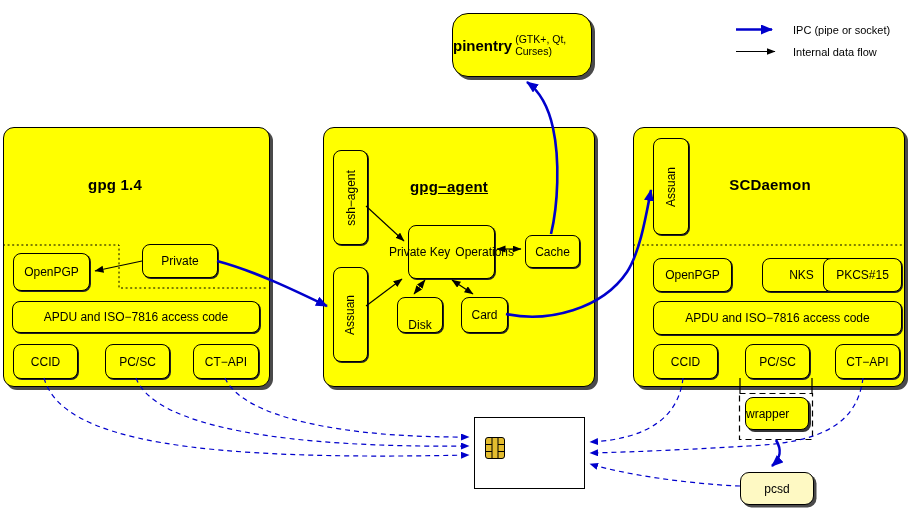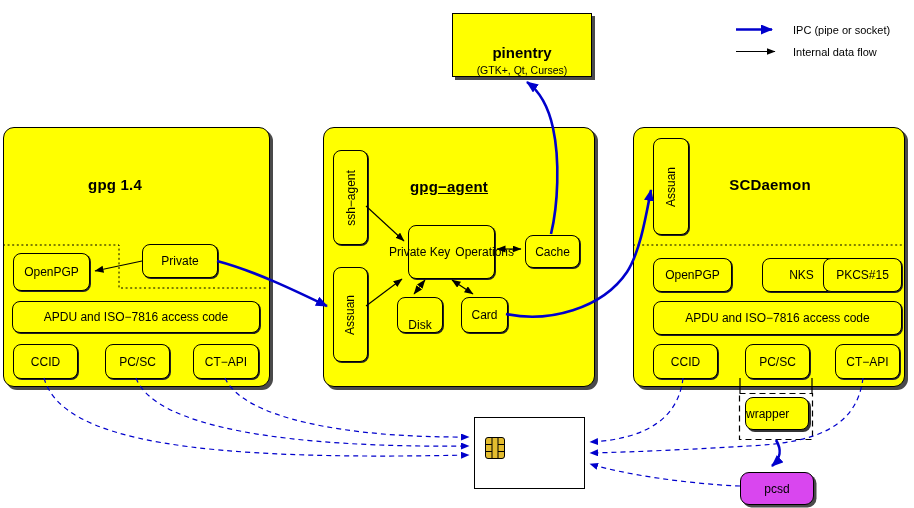--- a/index.html
+++ b/index.html
@@ -25,39 +25,39 @@
   .vnode{
     position:absolute;background:#ffff00;border:1.3px solid #000;border-radius:8px;
     box-shadow:1px 1px 0 #222;display:flex;align-items:center;justify-content:center;
     font-size:12px;z-index:2;
   }
   .vnode span{transform:rotate(-90deg);white-space:nowrap;}
   .twoline{gap:5px;line-height:13px;}
   
   #pinentry-box{
     position:absolute;left:452px;top:13px;width:138px;height:62px;background:#ffff00;
-    border:1.6px solid #000;border-radius:0;box-shadow:3px 3px 0 #4a4a4a;z-index:2;
-    display:flex;flex-direction:column;align-items:center;justify-content:flex-end;gap:3px;
+    border:1.6px solid #000;border-radius:16px;box-shadow:3px 3px 0 #4a4a4a;z-index:2;
+    display:flex;flex-direction:row;align-items:center;justify-content:center;gap:3px;
   }
   #pinentry-box .t{font-weight:bold;font-size:15px;}
   #pinentry-box .s{font-size:10.5px;}
   
   #smartcard{
     position:absolute;left:474px;top:417px;width:109px;height:70px;background:#fff;
     border:1.6px solid #000;z-index:2;
   }
   #smartcard svg{position:absolute;left:10px;top:19px;}
   
   #wrapper-box{
     position:absolute;left:745px;top:397px;width:62px;height:31px;background:#ffff00;
     border:1.3px solid #000;border-radius:8px;box-shadow:2px 2px 0 #333;z-index:2;
     display:flex;align-items:center;font-size:12px;
   }
   #pcsd-box{
-    position:absolute;left:740px;top:472px;width:72px;height:31px;background:#d946ef;
+    position:absolute;left:740px;top:472px;width:72px;height:31px;background:#fef9c3;
     border:1.4px solid #000;border-radius:9px;box-shadow:2.5px 2.5px 0 #4a4a4a;z-index:2;
     display:flex;align-items:center;justify-content:center;font-size:12px;
   }
   
   #legend{position:absolute;left:700px;top:0;width:214px;height:66px;z-index:2;}
   .legrow{position:absolute;left:34px;display:flex;align-items:center;gap:9px;height:13px;}
   .legrow .lab{font-size:11px;white-space:nowrap;}
   
   #overlay{position:absolute;left:0;top:0;z-index:3;pointer-events:none;}
 </style>
@@ -152,21 +152,21 @@
   <div class="vnode" style="left:333px;top:150px;width:33px;height:93px;">
     <span>ssh−agent</span>
   </div>
   <div class="vnode" style="left:333px;top:267px;width:33px;height:93px;">
     <span>Assuan</span>
   </div>
   <div class="node twoline" style="left:408px;top:225px;width:85px;height:52px;">
     <span>Private Key</span>
     <span>Operations</span>
   </div>
-  <div class="node" style="left:525px;top:235px;width:53px;height:31px;">
+  <div class="node" style="left:525px;top:235px;width:53px;height:31px;border-radius:7px;">
     <span>Cache</span>
   </div>
   <div class="node" style="left:397px;top:297px;width:44px;height:34px;align-items:flex-end;">
     <span>Disk</span>
   </div>
   <div class="node" style="left:461px;top:297px;width:45px;height:34px;">
     <span>Card</span>
   </div>
 
   <div class="bigbox" style="left:633px;top:127px;width:270px;height:258px;"></div>

